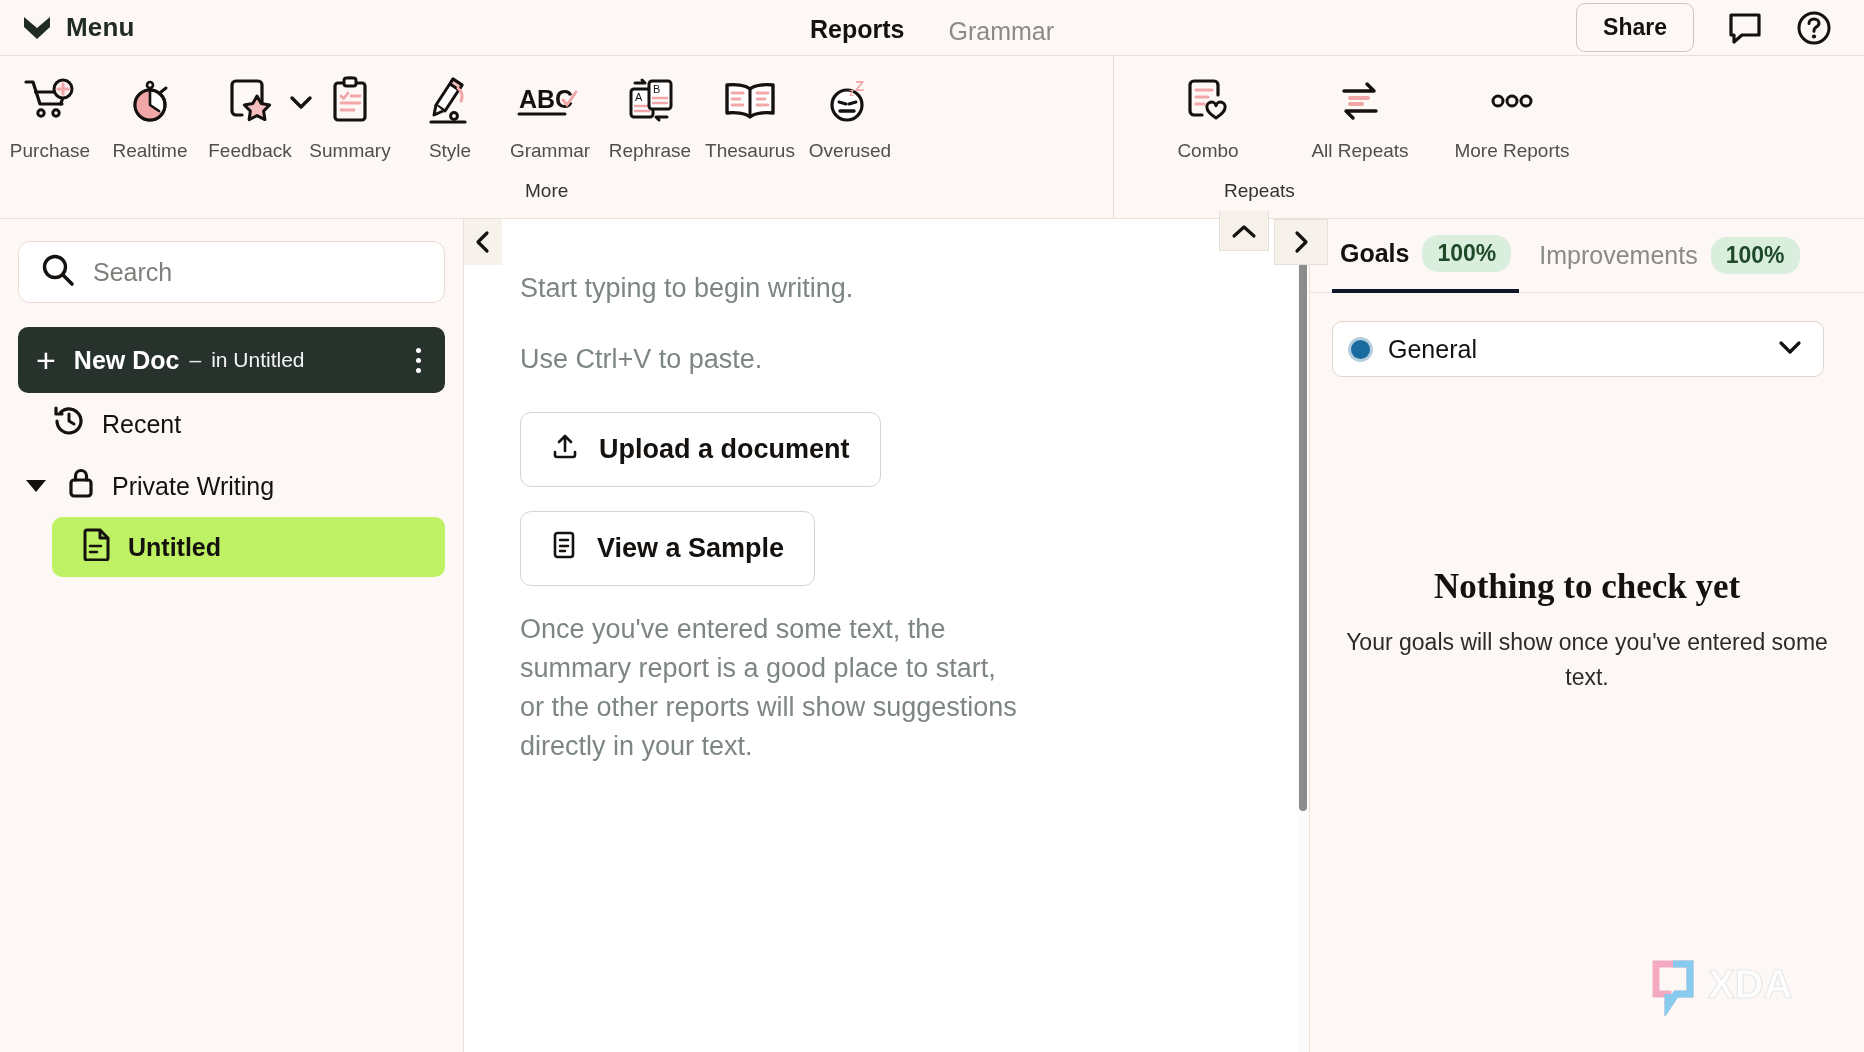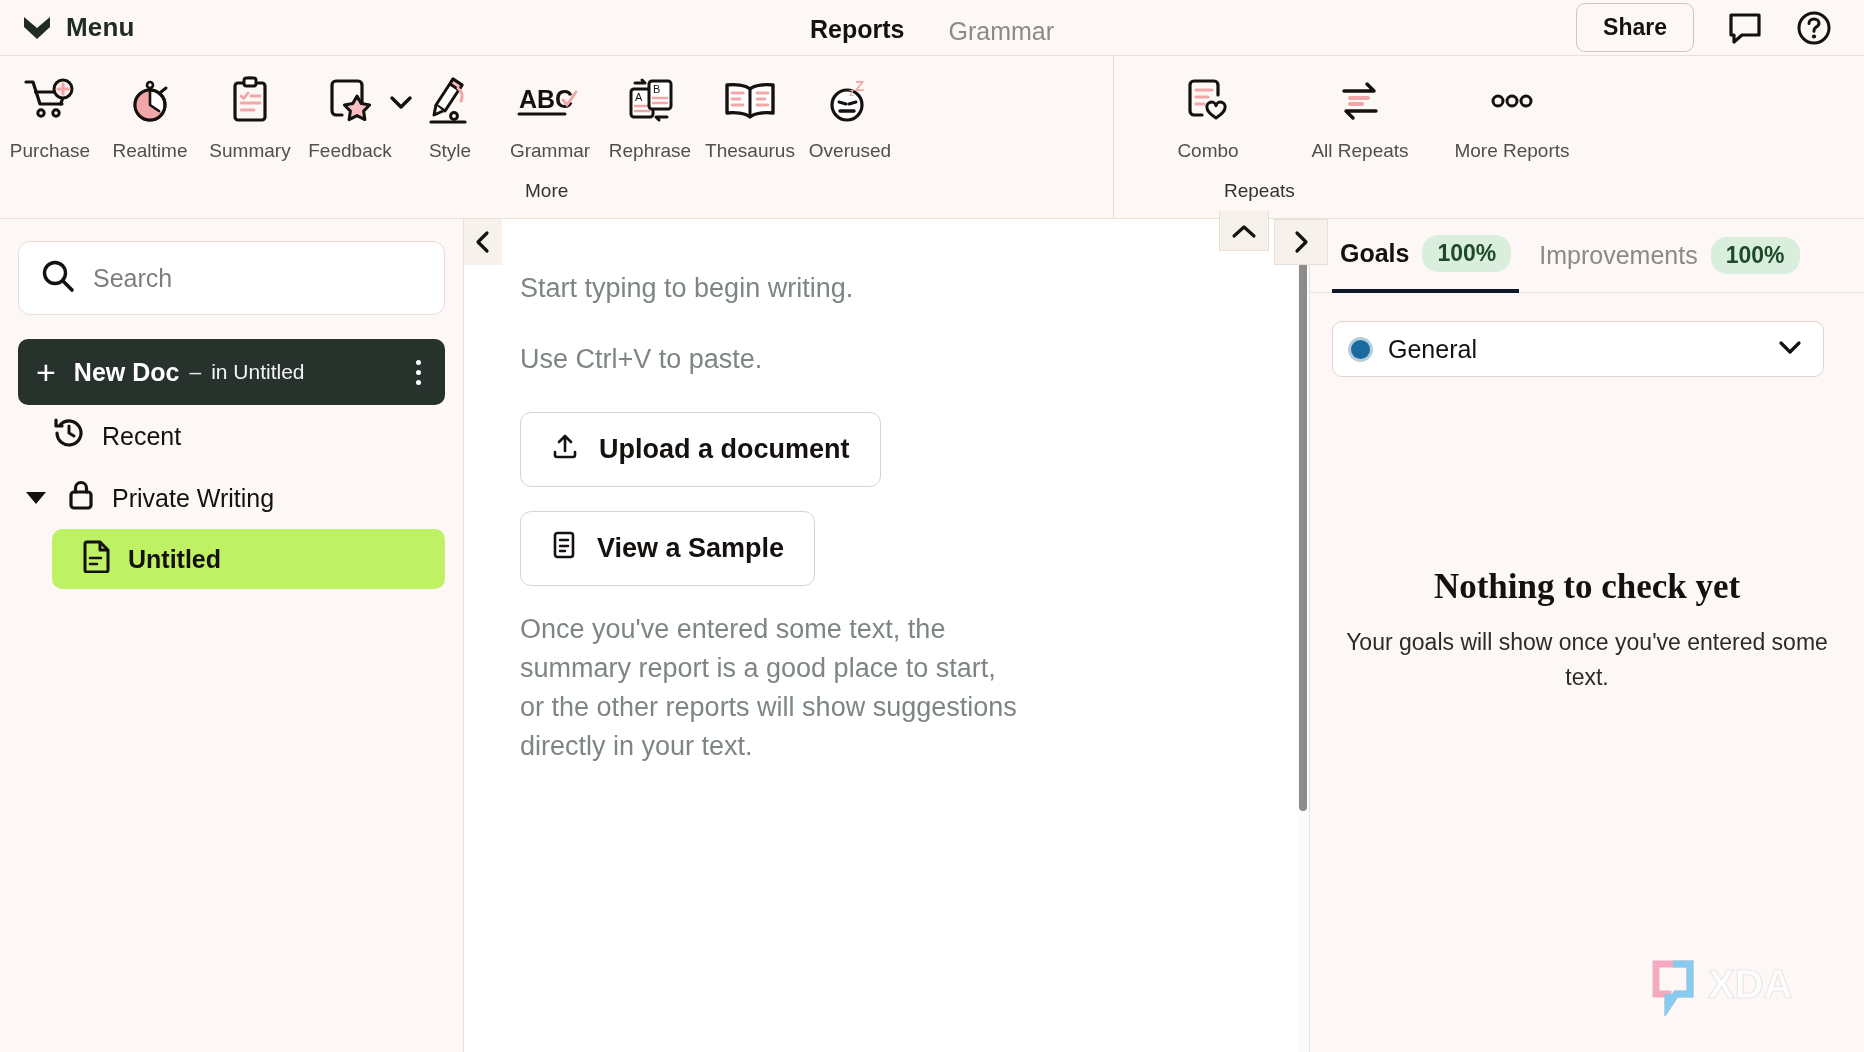--- a/index.html
+++ b/index.html
@@ -57,21 +57,21 @@
   .group-title { font-size: 19px; color: #333; text-align: center; margin-top: 18px; }
   .core-titlepos { margin-left: 0; }
   .chev-wrap { position: absolute; right: -16px; top: 22px; }
 
   
   .body { flex: 1; display: flex; min-height: 0; position: relative; }
 
   
   .sidebar { width: 464px; flex: 0 0 464px; background: #fdf8f5; padding: 22px 18px 0 18px; border-right: 1px solid #e9e0da; }
   .search-box {
-    height: 74px; background: #ffffff; border: 1px solid #e5ddd6; border-radius: 12px;
+    height: 62px; background: #ffffff; border: 1px solid #e5ddd6; border-radius: 12px;
     display: flex; align-items: center; gap: 18px; padding: 0 22px; cursor: text;
   }
   .search-placeholder { font-size: 25px; color: #7e7e7a; }
   .newdoc {
     margin-top: 24px; height: 66px; background: #27322c; border-radius: 10px;
     display: flex; align-items: center; padding: 0 18px; color: #fff; cursor: pointer;
   }
   .newdoc-plus { font-size: 34px; font-weight: 300; line-height: 1; margin-right: 18px; }
   .newdoc-title { font-size: 25px; font-weight: 700; }
   .newdoc-dash { font-size: 21px; margin: 0 10px; opacity:.9; }
@@ -204,44 +204,44 @@
               <path d="M26 30 L26 17 M26 30 L35 36" stroke="#14110f" stroke-width="2.6" stroke-linecap="round"></path>
               <circle cx="26" cy="10" r="3" fill="none" stroke="#14110f" stroke-width="2.6"></circle>
               <path d="M37 17l5-4" stroke="#14110f" stroke-width="3" stroke-linecap="round"></path>
             </svg>
           </div>
           <div class="ribbon-label">Realtime</div>
         </div>
 
         <div class="ribbon-item">
           <div class="ribbon-icon">
+            <svg width="52" height="50" viewBox="0 0 52 50">
+              <path d="M12 5h22a4 4 0 0 1 4 4v18M12 5a4 4 0 0 0-4 4v26a4 4 0 0 0 4 4h6" fill="none" stroke="#14110f" stroke-width="3.2" stroke-linecap="round"></path>
+              <path d="M33 20l4.2 7.6 8.4 1.4-6 6.1 1.3 8.5-7.9-4-7.9 4 1.3-8.5-6-6.1 8.4-1.4z" fill="#f6c0c0" stroke="#14110f" stroke-width="3" stroke-linejoin="round"></path>
+            </svg>
+          </div>
+          <div class="ribbon-label">Feedback</div>
+          <div class="chev-wrap">
+            <svg width="30" height="20" viewBox="0 0 30 20">
+                <path d="M6 6l9 9 9-9" fill="none" stroke="#14110f" stroke-width="3.4" stroke-linecap="round" stroke-linejoin="round"></path>
+              </svg>
+          </div>
+        </div>
+
+        <div class="ribbon-item">
+          <div class="ribbon-icon">
             <svg width="46" height="52" viewBox="0 0 46 52">
               <rect x="8" y="8" width="30" height="37" rx="3" fill="none" stroke="#14110f" stroke-width="3.2"></rect>
               <path d="M18 8a5 5 0 0 1 10 0" fill="none" stroke="#14110f" stroke-width="3.2"></path>
               <rect x="17" y="3" width="12" height="8" rx="2.5" fill="#fff" stroke="#14110f" stroke-width="3"></rect>
               <path d="M14 21l2.6 2.6L21 18" fill="none" stroke="#f1a7a7" stroke-width="2.8" stroke-linecap="round" stroke-linejoin="round"></path>
               <path d="M24 21h9M14 28h19M14 35h13" stroke="#f1a7a7" stroke-width="2.8" stroke-linecap="round"></path>
             </svg>
           </div>
           <div class="ribbon-label">Summary</div>
-        </div>
-
-        <div class="ribbon-item">
-          <div class="ribbon-icon">
-            <svg width="52" height="50" viewBox="0 0 52 50">
-              <path d="M12 5h22a4 4 0 0 1 4 4v18M12 5a4 4 0 0 0-4 4v26a4 4 0 0 0 4 4h6" fill="none" stroke="#14110f" stroke-width="3.2" stroke-linecap="round"></path>
-              <path d="M33 20l4.2 7.6 8.4 1.4-6 6.1 1.3 8.5-7.9-4-7.9 4 1.3-8.5-6-6.1 8.4-1.4z" fill="#f6c0c0" stroke="#14110f" stroke-width="3" stroke-linejoin="round"></path>
-            </svg>
-          </div>
-          <div class="ribbon-label">Feedback</div>
-          <div class="chev-wrap">
-            <svg width="30" height="20" viewBox="0 0 30 20">
-                <path d="M6 6l9 9 9-9" fill="none" stroke="#14110f" stroke-width="3.4" stroke-linecap="round" stroke-linejoin="round"></path>
-              </svg>
-          </div>
         </div>
 
         <div class="ribbon-item">
           <div class="ribbon-icon">
             <svg width="50" height="52" viewBox="0 0 50 52">
               <path d="M28 4l9 6-17 26-9-6z" fill="#fff" stroke="#14110f" stroke-width="3" stroke-linejoin="round"></path>
               <path d="M28 4l9 6-3 5-9-6z" fill="#f6c0c0" stroke="#14110f" stroke-width="3" stroke-linejoin="round"></path>
               <path d="M11 30l-2 10 9-4" fill="#fff" stroke="#14110f" stroke-width="3" stroke-linejoin="round"></path>
               <path d="M33 13c4 4 5 9 3 13" fill="none" stroke="#f1a7a7" stroke-width="3" stroke-linecap="round"></path>
               <circle cx="29" cy="41" r="3.4" fill="none" stroke="#14110f" stroke-width="3"></circle>

